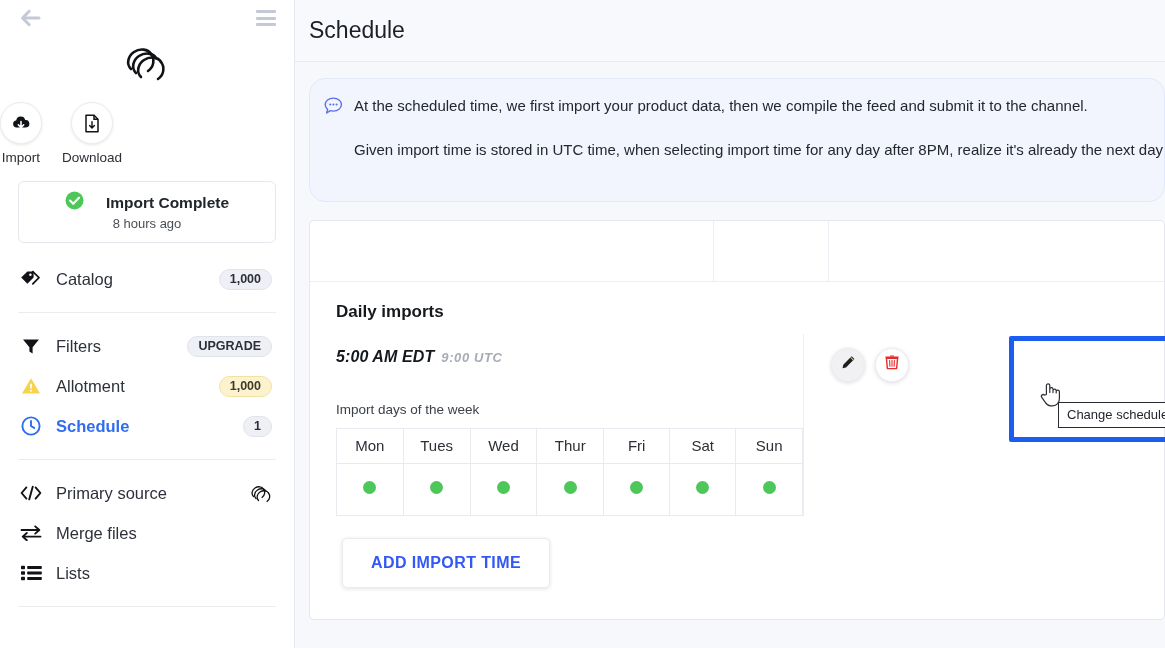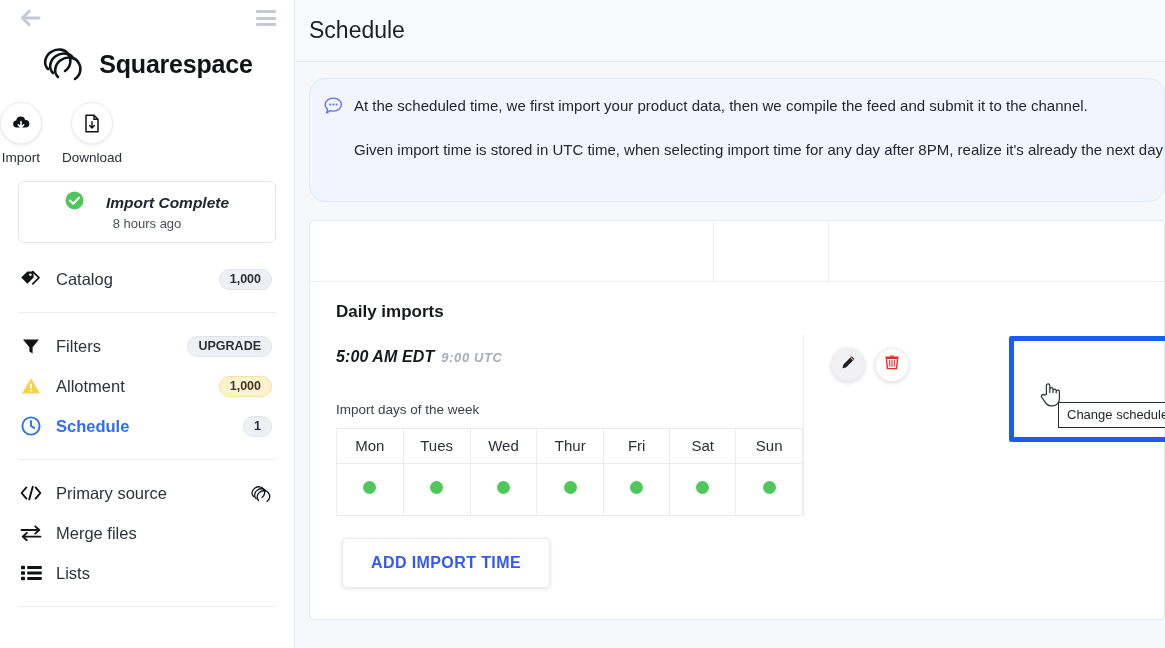--- a/index.html
+++ b/index.html
@@ -48,21 +48,21 @@
   .qa-label { font-size: 13.5px; color: #2b2f36; }
 
   .status-box {
     margin: 16px 18px 0 18px;
     border: 1px solid #e4e7ec;
     border-radius: 6px;
     padding: 9px 10px 11px 10px;
     text-align: center;
     background: #fff;
   }
-  .status-row { display: flex; align-items: center; justify-content: center; gap: 22px; font-style: italic; }
+  .status-row { display: flex; align-items: center; justify-content: center; gap: 22px; }
   .status-title { font-size: 15.5px; font-weight: 600; color: #22262c; }
   .status-sub { font-size: 13px; color: #4a4f57; margin-top: 2px; }
 
   .nav { margin-top: 16px; }
   .nav-sep { height: 1px; background: #ececf0; margin: 13px 18px; }
   .nav-item {
     display: flex; align-items: center;
     height: 40px;
     padding: 0 22px 0 20px;
     gap: 14px; cursor: pointer;
@@ -214,21 +214,20 @@
         <svg width="46" height="40" viewBox="0 0 46 40">
           <g fill="none" stroke="#111316" stroke-width="2.6" stroke-linecap="round">
             <path d="M7 25 C2 20 4 12 10 8 C16 4 24 5 27 10"></path>
             <path d="M12 29 C7 24 9 16 15 12 C21 8 29 9 32 14"></path>
             <path d="M17 33 C12 28 14 20 20 16 C26 12 34 13 37 18"></path>
             <path d="M27 10 C31 15 30 23 24 27"></path>
             <path d="M37 18 C41 23 40 31 34 35"></path>
           </g>
         </svg>
       </span>
-      <span class="brand-name">Squarespace</span>
     </div>
 
     <div class="quick-actions">
       <div class="qa">
         <span class="qa-circle">
           <svg width="20" height="16" viewBox="0 0 20 16">
             <path d="M5 12.5 A3.6 3.6 0 0 1 5.2 5.4 A4.6 4.6 0 0 1 14.2 5 A3.7 3.7 0 0 1 15 12.5 Z" fill="#111316"></path>
             <path d="M10 6.5 L10 12.2 M7.3 9.8 L10 12.6 L12.7 9.8" stroke="#fff" stroke-width="1.6" fill="none" stroke-linecap="round" stroke-linejoin="round"></path>
           </svg>
         </span>

